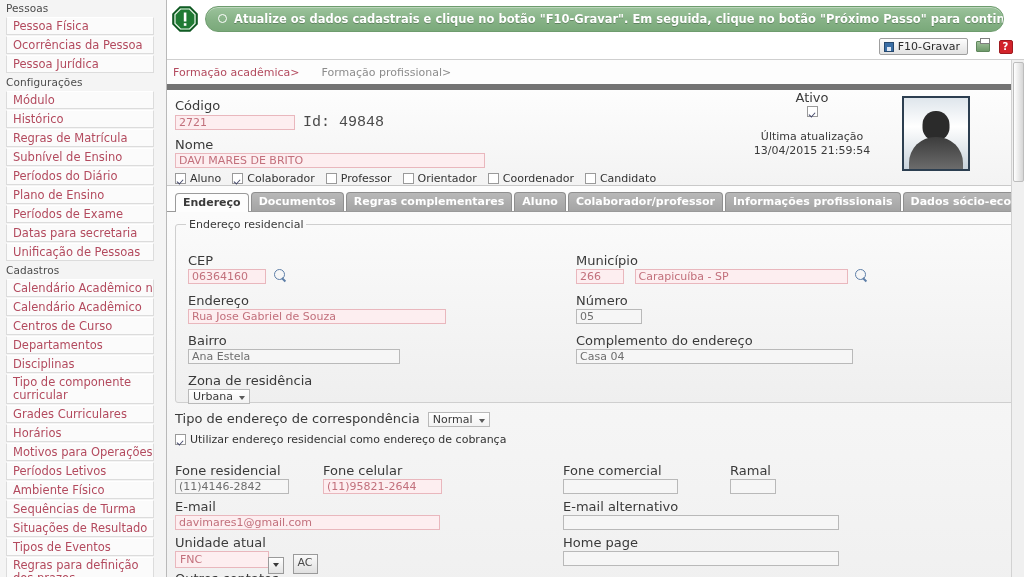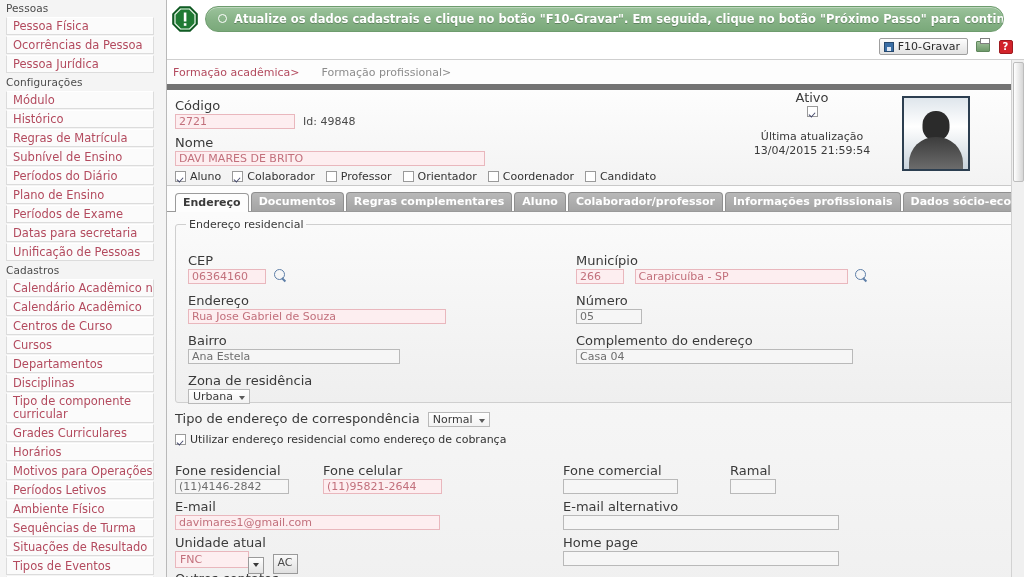--- a/index.html
+++ b/index.html
@@ -122,21 +122,21 @@
   }
   .fld-label { font-size:13px; color:#3a3a3a; display:block; margin-bottom:1px; }
   .inp {
     border:1px solid #b9b9b9; background:#ffffff; height:15px; font-size:11px;
     padding:0 3px; color:#6e6e6e; font-family:"DejaVu Sans","Liberation Sans",sans-serif;
     outline:none;
   }
   .inp.req { border-color:#e9b7bd; background:#fdeef0; color:#c2707c; }
   .inp.gray { background:#f6f6f6; }
   #codigo-row { display:flex; align-items:center; gap:8px; }
-  #id-text { font-size:11px; color:#4a4a4a; }
+  #id-text { font-size:15px; color:#4a4a4a;font-family:Liberation Mono, monospace; }
   #nome-inp { width:310px; }
   #checks { display:flex; gap:11px; margin-top:4px; align-items:center; }
   .chk { display:flex; align-items:center; gap:4px; font-size:11px; color:#333; cursor:pointer;}
   .box {
     width:11px;height:11px;border:1px solid #9a9a9a;background:#fff;display:inline-block;
     position:relative; flex:0 0 auto;
   }
   .box.on::after{
     content:"";position:absolute;left:2px;top:4px;width:3px;height:5px;
     border:solid #44486b;border-width:0 1.6px 1.6px 0;transform:rotate(42deg);
@@ -234,21 +234,20 @@
       <div class="nav-item">Subnível de Ensino</div>
       <div class="nav-item">Períodos do Diário</div>
       <div class="nav-item">Plano de Ensino</div>
       <div class="nav-item">Períodos de Exame</div>
       <div class="nav-item">Datas para secretaria</div>
       <div class="nav-item">Unificação de Pessoas</div>
       <div class="nav-group-title">Cadastros</div>
       <div class="nav-item">Calendário Acadêmico novo</div>
       <div class="nav-item">Calendário Acadêmico</div>
       <div class="nav-item">Centros de Curso</div>
-      <div class="nav-item">Cursos</div>
       <div class="nav-item">Departamentos</div>
       <div class="nav-item">Disciplinas</div>
       <div class="nav-item two-line">Tipo de componente curricular</div>
       <div class="nav-item">Grades Curriculares</div>
       <div class="nav-item">Horários</div>
       <div class="nav-item">Motivos para Operações</div>
       <div class="nav-item">Períodos Letivos</div>
       <div class="nav-item">Ambiente Físico</div>
       <div class="nav-item">Sequências de Turma</div>
       <div class="nav-item">Situações de Resultado</div>
@@ -436,21 +435,21 @@
           <label class="fld-label">E-mail</label>
           <input class="inp req" style="width: 265px;" value="davimares1@gmail.com">
         </div>
         <div class="cpos" style="left:388px;top:36px">
           <label class="fld-label">E-mail alternativo</label>
           <input class="inp gray" style="width: 276px;" value="">
         </div>
 
         <div class="cpos" style="left:0;top:72px">
           <label class="fld-label">Unidade atual</label>
-          <span class="sel req" style="width:74px;height:17px">
+          <span class="sel req" style="width:94px;height:17px">
             <span>FNC</span>
           </span><span class="sel-btn">
               <span class="caret"></span>
             </span>
           <span class="ac-btn">AC</span>
         </div>
         <div class="cpos" style="left:388px;top:72px">
           <label class="fld-label">Home page</label>
           <input class="inp gray" style="width: 276px;" value="">
         </div>

